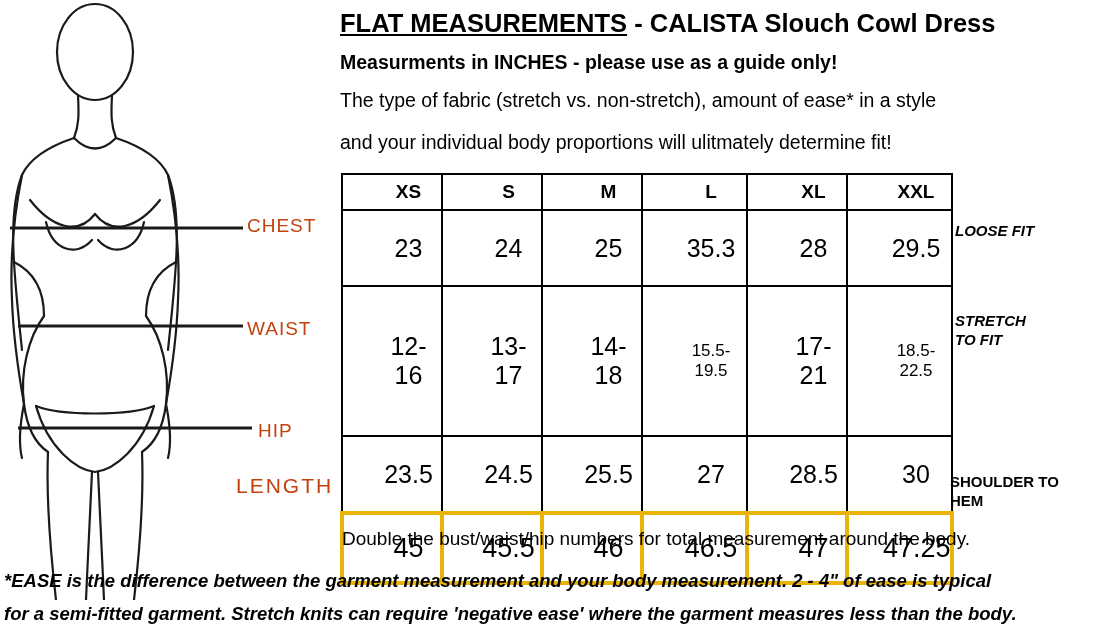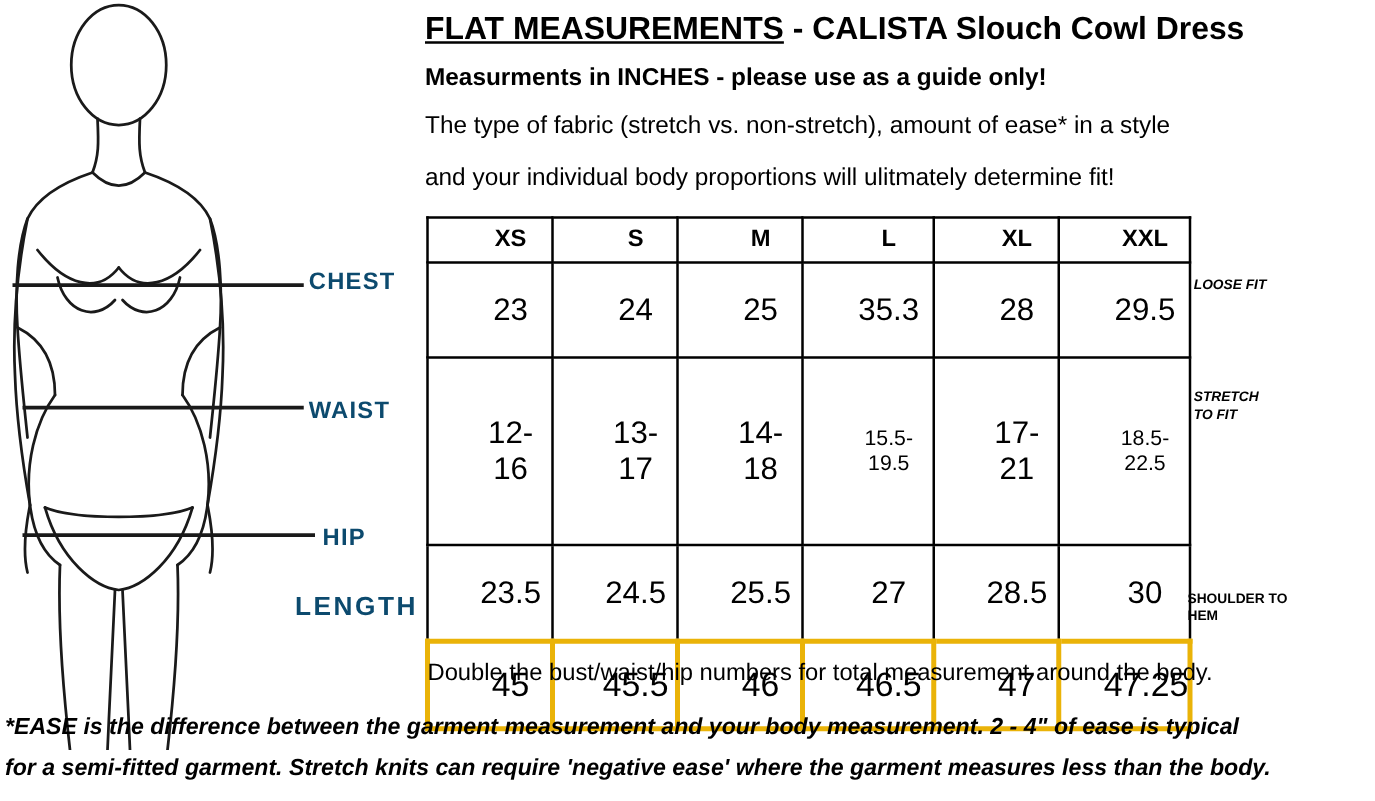--- a/index.html
+++ b/index.html
@@ -27,23 +27,23 @@
     top: 0;
     width: 330px;
     height: 600px;
   }
   .figure-pane svg {
     display: block;
   }
   .callout {
     position: absolute;
     font-size: 19px;
-    font-weight: bold;
+    font-weight: normal;
     letter-spacing: 1px;
-    color: #0c4a6e;
+    color: #c2410c;
   }
   .callout.chest { left: 247px; top: 215px; }
   .callout.waist { left: 247px; top: 318px; }
   .callout.hip   { left: 258px; top: 420px; }
   .callout.length {
     left: 236px; top: 474px;
     font-size: 21px; letter-spacing: 2px;
   }
 
   
@@ -106,21 +106,21 @@
   tr.hip-row td  { height: 72px; }
   tr.length-row td {
     height: 64px;
     border: 4px solid #eab308;
   }
   tr.length-row td.val { font-size: 27px; }
 
   
   .annot {
     position: absolute;
-    font-size: 11px;
+    font-size: 15px;
     font-style: italic;
     font-weight: bold;
     line-height: 1.25;
   }
   .annot.loose   { left: 955px; top: 222px; }
   .annot.stretch { left: 955px; top: 312px; }
   .annot.shoulder{
     left: 950px; top: 473px;
     font-style: normal;
   }

